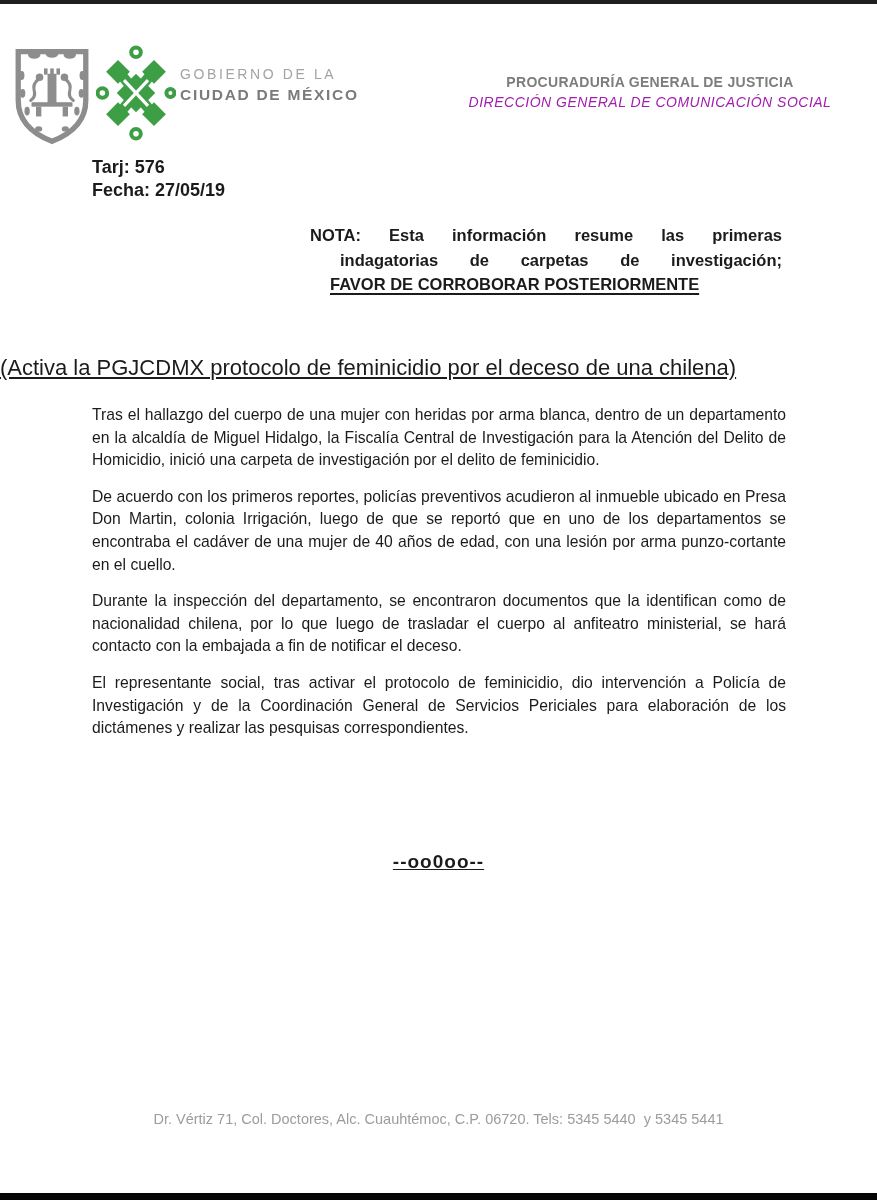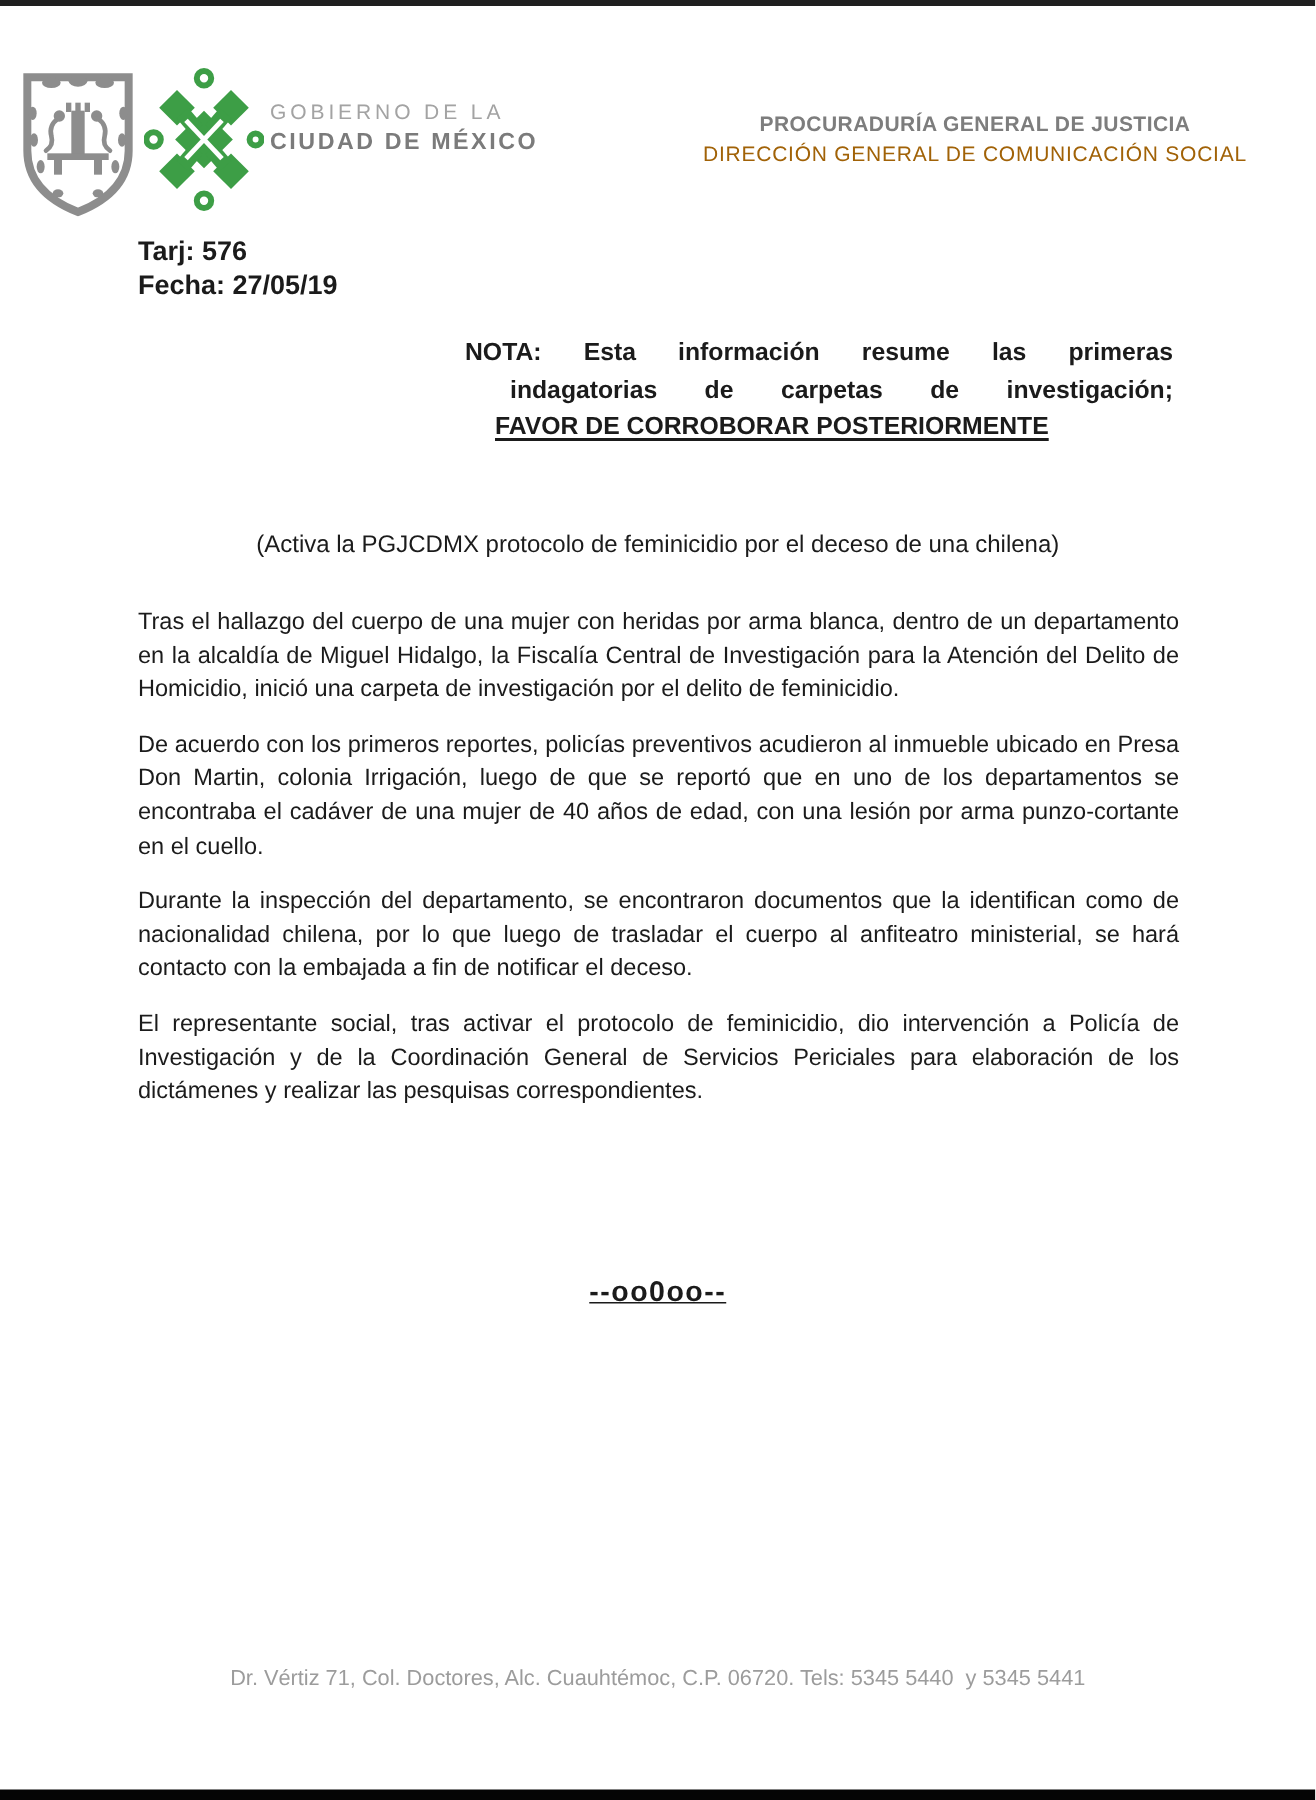--- a/index.html
+++ b/index.html
@@ -16,21 +16,21 @@
   .edge-bottom { position: absolute; bottom: 0; left: 0; width: 100%; height: 7px; background: #050505; }
 
   
   .shield-logo { position: absolute; left: 12px; top: 44px; }
   .cdmx-logo   { position: absolute; left: 96px; top: 38px; }
   .gob-text    { position: absolute; left: 180px; top: 66px; }
   .gob-line1 { font-size: 14px; letter-spacing: 2.6px; color: #a3a3a3; }
   .gob-line2 { font-size: 15.5px; font-weight: bold; letter-spacing: 1.7px; color: #7b7b7b; margin-top: 4px; }
   .pgj-block { position: absolute; left: 450px; top: 74px; width: 400px; text-align: center; }
   .pgj-line1 { font-weight: bold; font-size: 14px; color: #7d7d7d; letter-spacing: 0.3px; }
-  .pgj-line2 { font-size: 14px; color: #a16207; letter-spacing: 0.5px; margin-top: 4px; }
+  .pgj-line2 { font-size: 14px; color: #a21caf; letter-spacing: 0.5px; margin-top: 4px; font-style: italic; }
 
   
   .meta-block {
     position: absolute; left: 92px; top: 156px; width: 391px;
     font-weight: bold; font-size: 18px; line-height: 23px;
   }
 
   
   .nota-block {
     position: absolute; left: 310px; top: 223px; width: 472px;
@@ -40,21 +40,21 @@
   .nota-line2 { margin-left: 30px; text-align: justify; text-align-last: justify; }
   .nota-line3 { margin-left: 20px; text-decoration: underline; text-decoration-thickness: 2px; text-underline-offset: 3px; }
 
   
   .doc-title {
     position: absolute; top: 318px; left: 0; width: 100%;
     text-align: center; font-weight: bold; font-size: 25px; letter-spacing: 0.5px;
   }
   .doc-subtitle {
     position: absolute; top: 355px; left: 0; width: 100%;
-    text-align: center; font-size: 16px;
+    text-align: left; font-size: 22px; text-decoration: underline;
   }
 
   
   .body-text {
     position: absolute; left: 92px; top: 404px; width: 694px;
     font-size: 15.7px; line-height: 22.6px; text-align: justify;
   }
   .body-text p { margin: 0 0 14px 0; }
 
   .separator {

